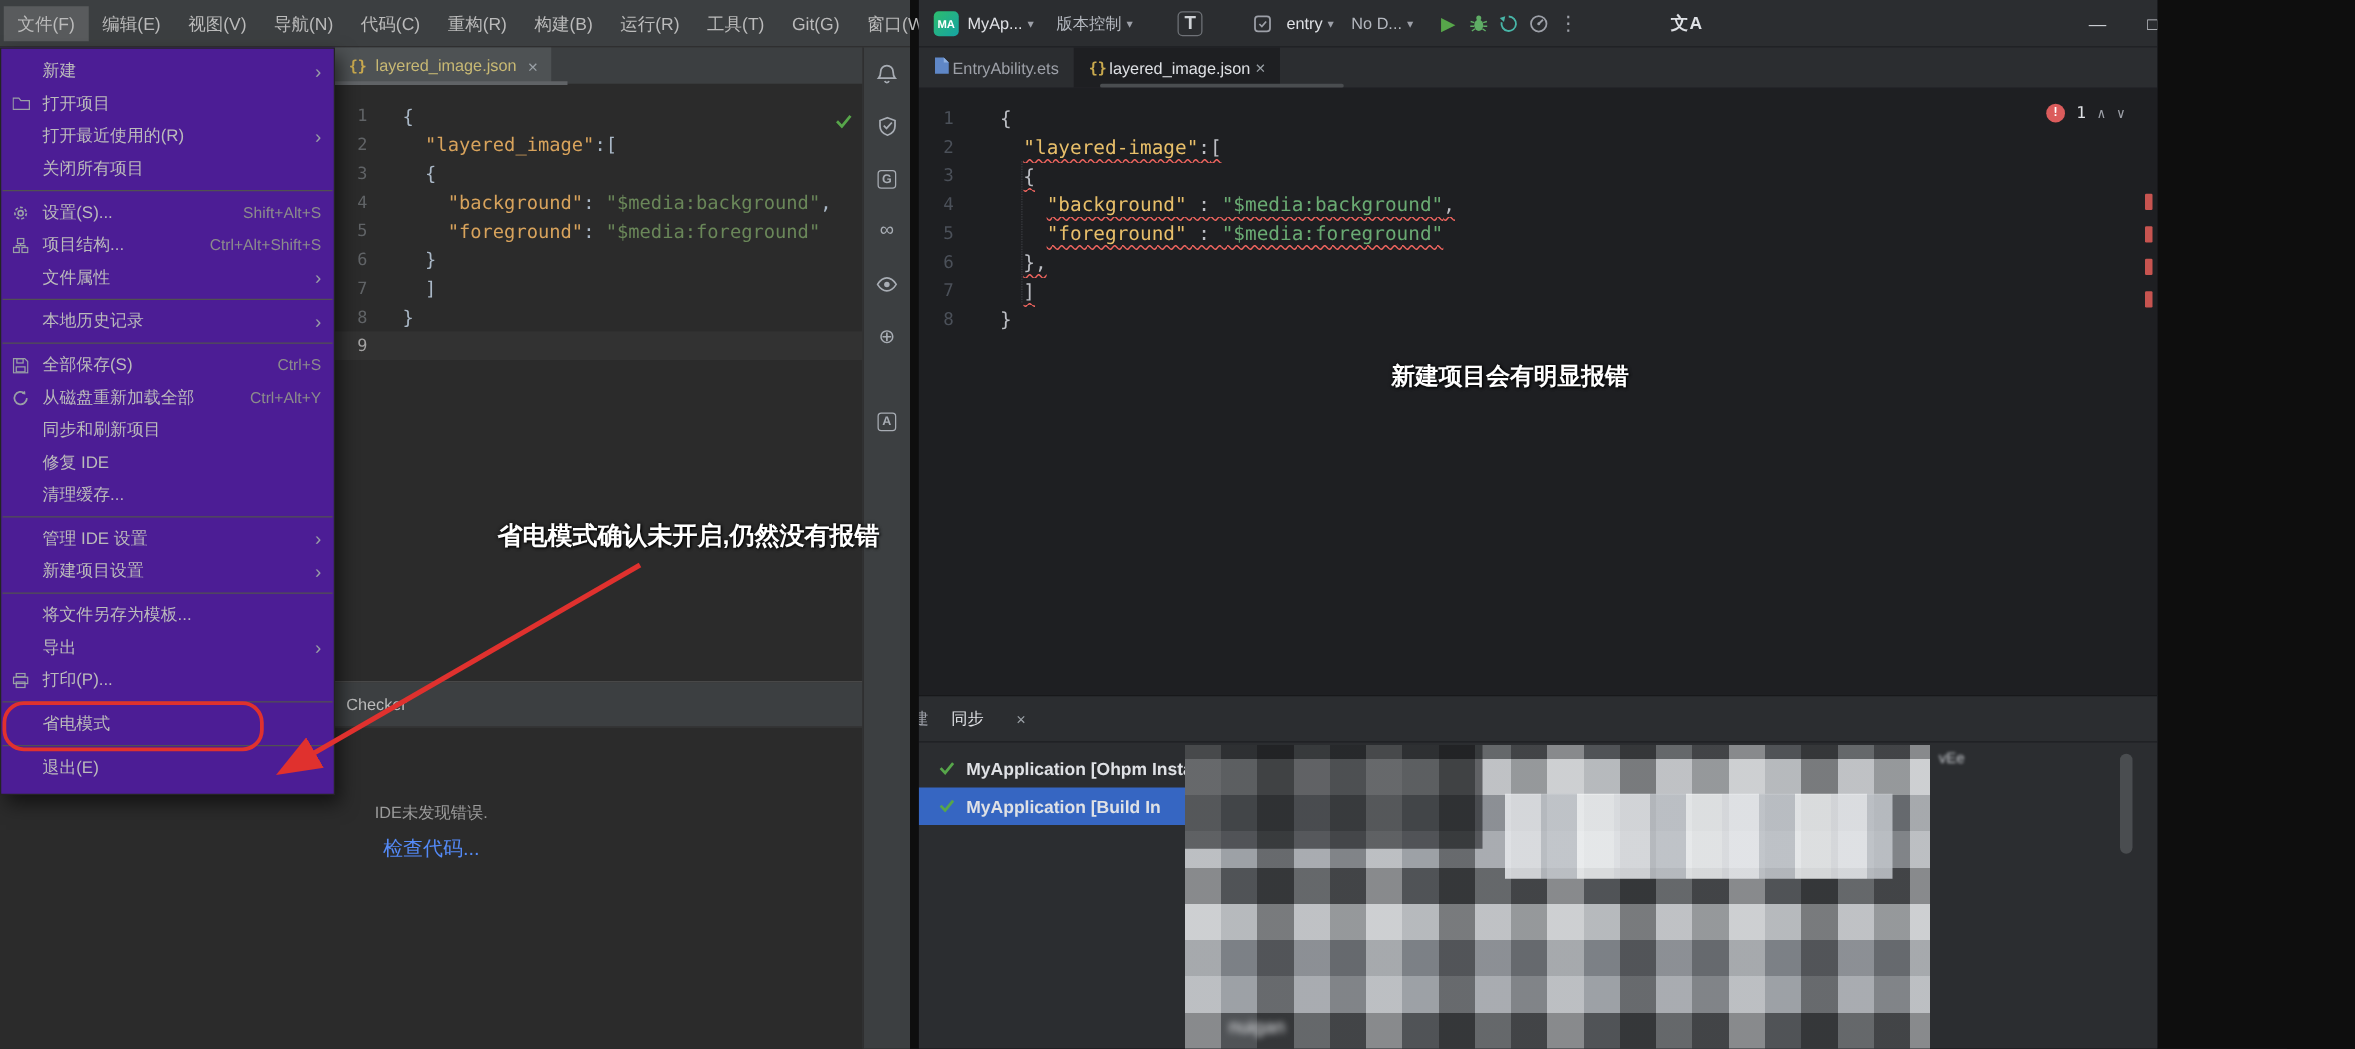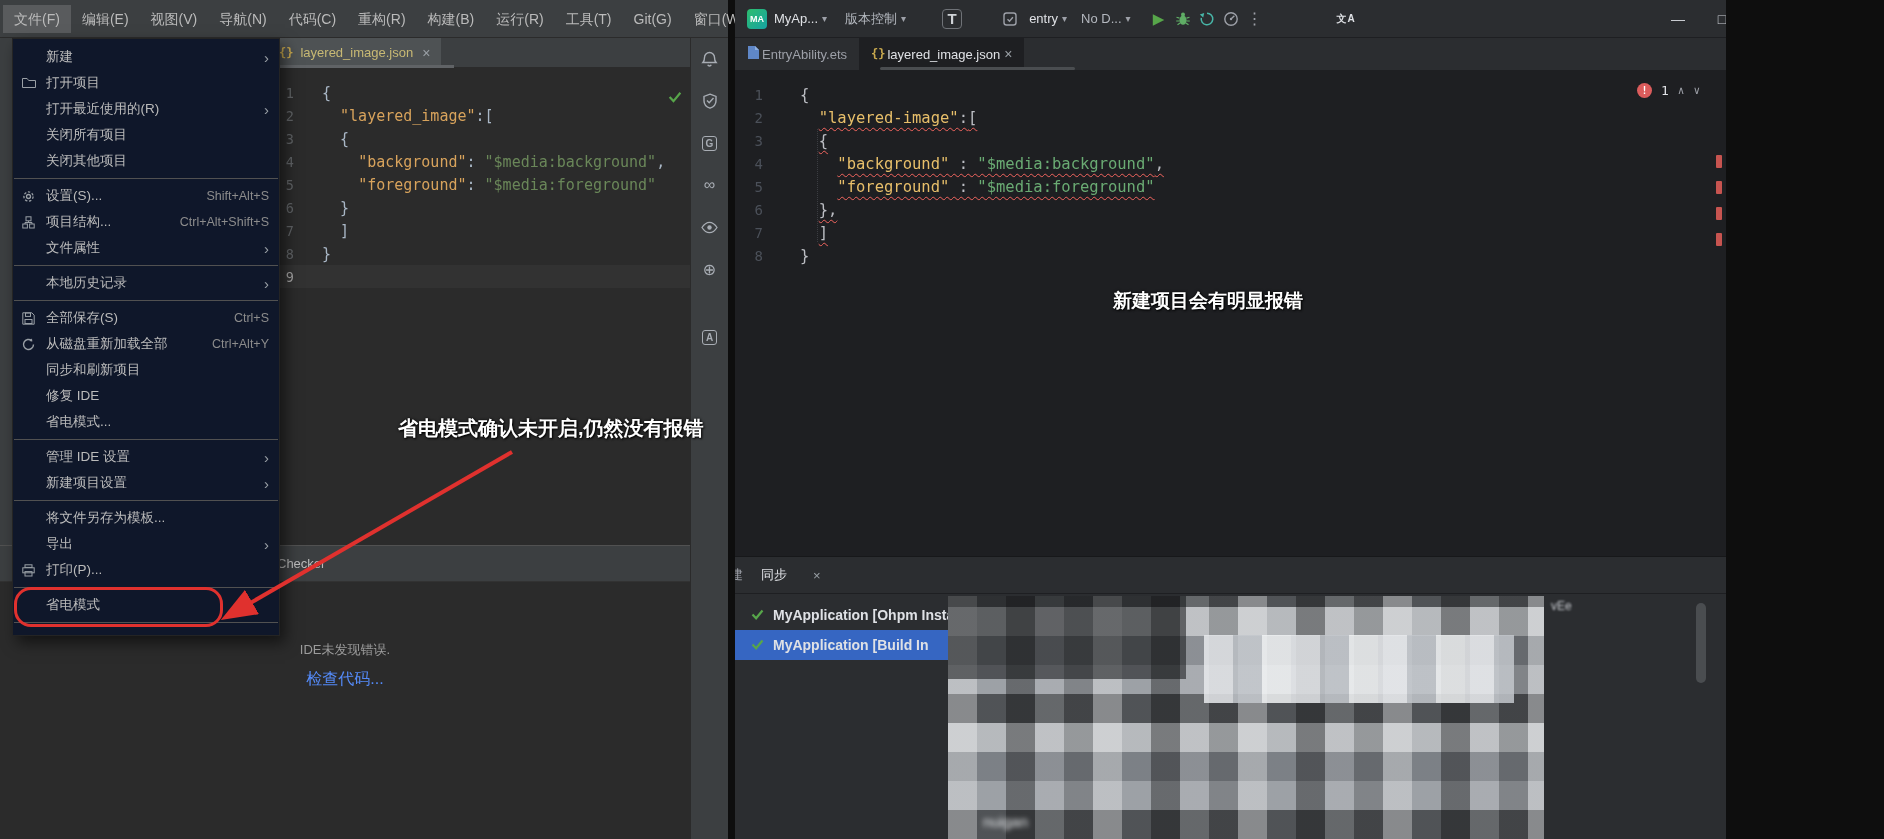--- a/index.html
+++ b/index.html
@@ -47,21 +47,21 @@
   .checker-link { color:var(--link-blue); font-size:16px; cursor:pointer; }
 
   .lw-stripe { position:absolute; left:690px; top:38px; width:38px; height:801px; background:#3c3f41;
     border-left:1px solid #2b2b2b; display:flex; flex-direction:column; align-items:center; padding-top:11px; gap:22px; }
   .stripe-icon { width:20px; height:20px; display:flex; align-items:center; justify-content:center; color:#a8adb4; font-size:16px; }
   .stripe-icon.gapped { margin-top:26px; }
   .g-badge, .a-badge { display:inline-flex; width:15px; height:15px; border:1.4px solid #a8adb4; border-radius:3px;
     align-items:center; justify-content:center; font-size:10px; color:#a8adb4; font-weight:bold; }
 
   
-  .file-menu { position:absolute; left:12px; top:38px; width:268px; background:#0f172a;
+  .file-menu { position:absolute; left:0; top:38px; width:268px; background:#4c1d95;
     border:1px solid #242424; box-shadow:5px 7px 14px rgba(0,0,0,.55); padding:5px 0 8px; z-index:50; }
   .fm-item { height:26px; display:flex; align-items:center; padding:0 10px 0 9px; color:#bbbbbb; font-size:13.5px; position:relative; cursor:default; }
   .fm-icon { width:24px; flex-shrink:0; display:flex; align-items:center; }
   .fm-label { white-space:nowrap; }
   .fm-spacer { flex:1; }
   .fm-shortcut { color:#8c8c8c; font-size:12.5px; white-space:nowrap; }
   .fm-arrow { color:#9aa0a6; font-size:15px; margin-left:8px; }
   .fm-sep { height:1px; background:#515151; margin:4px 1px; }
   .fm-item.highlighted::after { content:""; position:absolute; left:1px; top:-5px; width:203px; height:34px;
     border:3px solid var(--accent-red); border-radius:17px; pointer-events:none; }
@@ -75,21 +75,21 @@
     color:#fff; font-size:9px; font-weight:bold; display:flex; align-items:center; justify-content:center; }
   .tb-text { color:#dfe1e5; font-size:13px; margin-left:7px; }
   .tb-dim { color:#b4b8bf; }
   .chev { color:#9da0a8; font-size:10px; margin-left:4px; }
   .tb-gap { width:36px; }
   .tool-t { color:#cfd2d6; font-size:15px; font-weight:bold; border:1.4px solid #6f7277; border-radius:4px; width:20px; height:20px;
     display:flex; align-items:center; justify-content:center; }
   .tb-icon { display:flex; align-items:center; justify-content:center; width:24px; height:24px; }
   .run-tri { color:var(--ok-green); font-size:15px; }
   .more-v { color:#9da0a8; font-size:16px; }
-  .translate { color:#dfe1e5; font-size:10px; font-weight:bold; margin-left:70px; letter-spacing:1px; }
+  .translate { color:#dfe1e5; font-size:14px; font-weight:bold; margin-left:70px; letter-spacing:1px; }
   .rw-wc { display:flex; margin-left:auto; height:100%; }
   .rw-wc .wc { width:44px; color:#c9ccd1; }
   .rw-wc .wc:last-child { margin-right:-18px; }
 
   .rw-tabbar { position:absolute; left:0; top:38px; right:0; height:33px; background:#2b2d30; display:flex; border-bottom:1px solid #1e1f22; }
   .rw-tab { display:flex; align-items:center; gap:2px; padding:0 12px; color:#9da0a8; font-size:13px; }
   .rw-tab.active { background:#1e1f22; color:#dfe1e5; }
   .rw-tab-scroll { position:absolute; left:145px; top:67px; width:195px; height:3px; background:#4a4d50; border-radius:2px; }
 
   .rw-editor { position:absolute; left:0; top:71px; right:0; height:485px; background:#1e1f22; overflow:hidden; }
@@ -254,25 +254,20 @@
         <span class="fm-icon"></span>
         <span class="fm-label">打开最近使用的(R)</span>
         <span class="fm-spacer"></span>
         <span class="fm-arrow">›</span>
       </div>
       <div class="fm-item">
         <span class="fm-icon"></span>
         <span class="fm-label">关闭所有项目</span>
         <span class="fm-spacer"></span>
       </div>
-      <div class="fm-item">
-        <span class="fm-icon"></span>
-        <span class="fm-label">关闭其他项目</span>
-        <span class="fm-spacer"></span>
-      </div>
       <div class="fm-sep"></div>
       <div class="fm-item">
         <span class="fm-icon">
           <svg width="13" height="13" viewBox="0 0 13 13">
             <circle cx="6.5" cy="6.5" r="2" fill="none" stroke="#9aa0a6" stroke-width="1.3"></circle>
             <circle cx="6.5" cy="6.5" r="4.6" fill="none" stroke="#9aa0a6" stroke-width="1.3" stroke-dasharray="2.4 1.7"></circle>
           </svg>
         </span>
         <span class="fm-label">设置(S)...</span>
         <span class="fm-spacer"></span>
@@ -333,21 +328,21 @@
         <span class="fm-label">同步和刷新项目</span>
         <span class="fm-spacer"></span>
       </div>
       <div class="fm-item">
         <span class="fm-icon"></span>
         <span class="fm-label">修复 IDE</span>
         <span class="fm-spacer"></span>
       </div>
       <div class="fm-item">
         <span class="fm-icon"></span>
-        <span class="fm-label">省电模式...</span>
+        <span class="fm-label">清理缓存...</span>
         <span class="fm-spacer"></span>
       </div>
       <div class="fm-sep"></div>
       <div class="fm-item">
         <span class="fm-icon"></span>
         <span class="fm-label">管理 IDE 设置</span>
         <span class="fm-spacer"></span>
         <span class="fm-arrow">›</span>
       </div>
       <div class="fm-item">
@@ -379,20 +374,25 @@
         <span class="fm-label">打印(P)...</span>
         <span class="fm-spacer"></span>
       </div>
       <div class="fm-sep"></div>
       <div class="fm-item highlighted">
         <span class="fm-icon"></span>
         <span class="fm-label">省电模式</span>
         <span class="fm-spacer"></span>
       </div>
       <div class="fm-sep"></div>
+      <div class="fm-item">
+        <span class="fm-icon"></span>
+        <span class="fm-label">退出(E)</span>
+        <span class="fm-spacer"></span>
+      </div>
     </div>
 </div>
 
 <div class="rw">
 
   <div class="rw-titlebar">
     <span class="proj-badge">MA</span>
     <span class="tb-text">MyAp...</span>
     <span class="chev">▾</span>
     <span class="tb-text tb-dim" style="margin-left:18px">版本控制</span>

